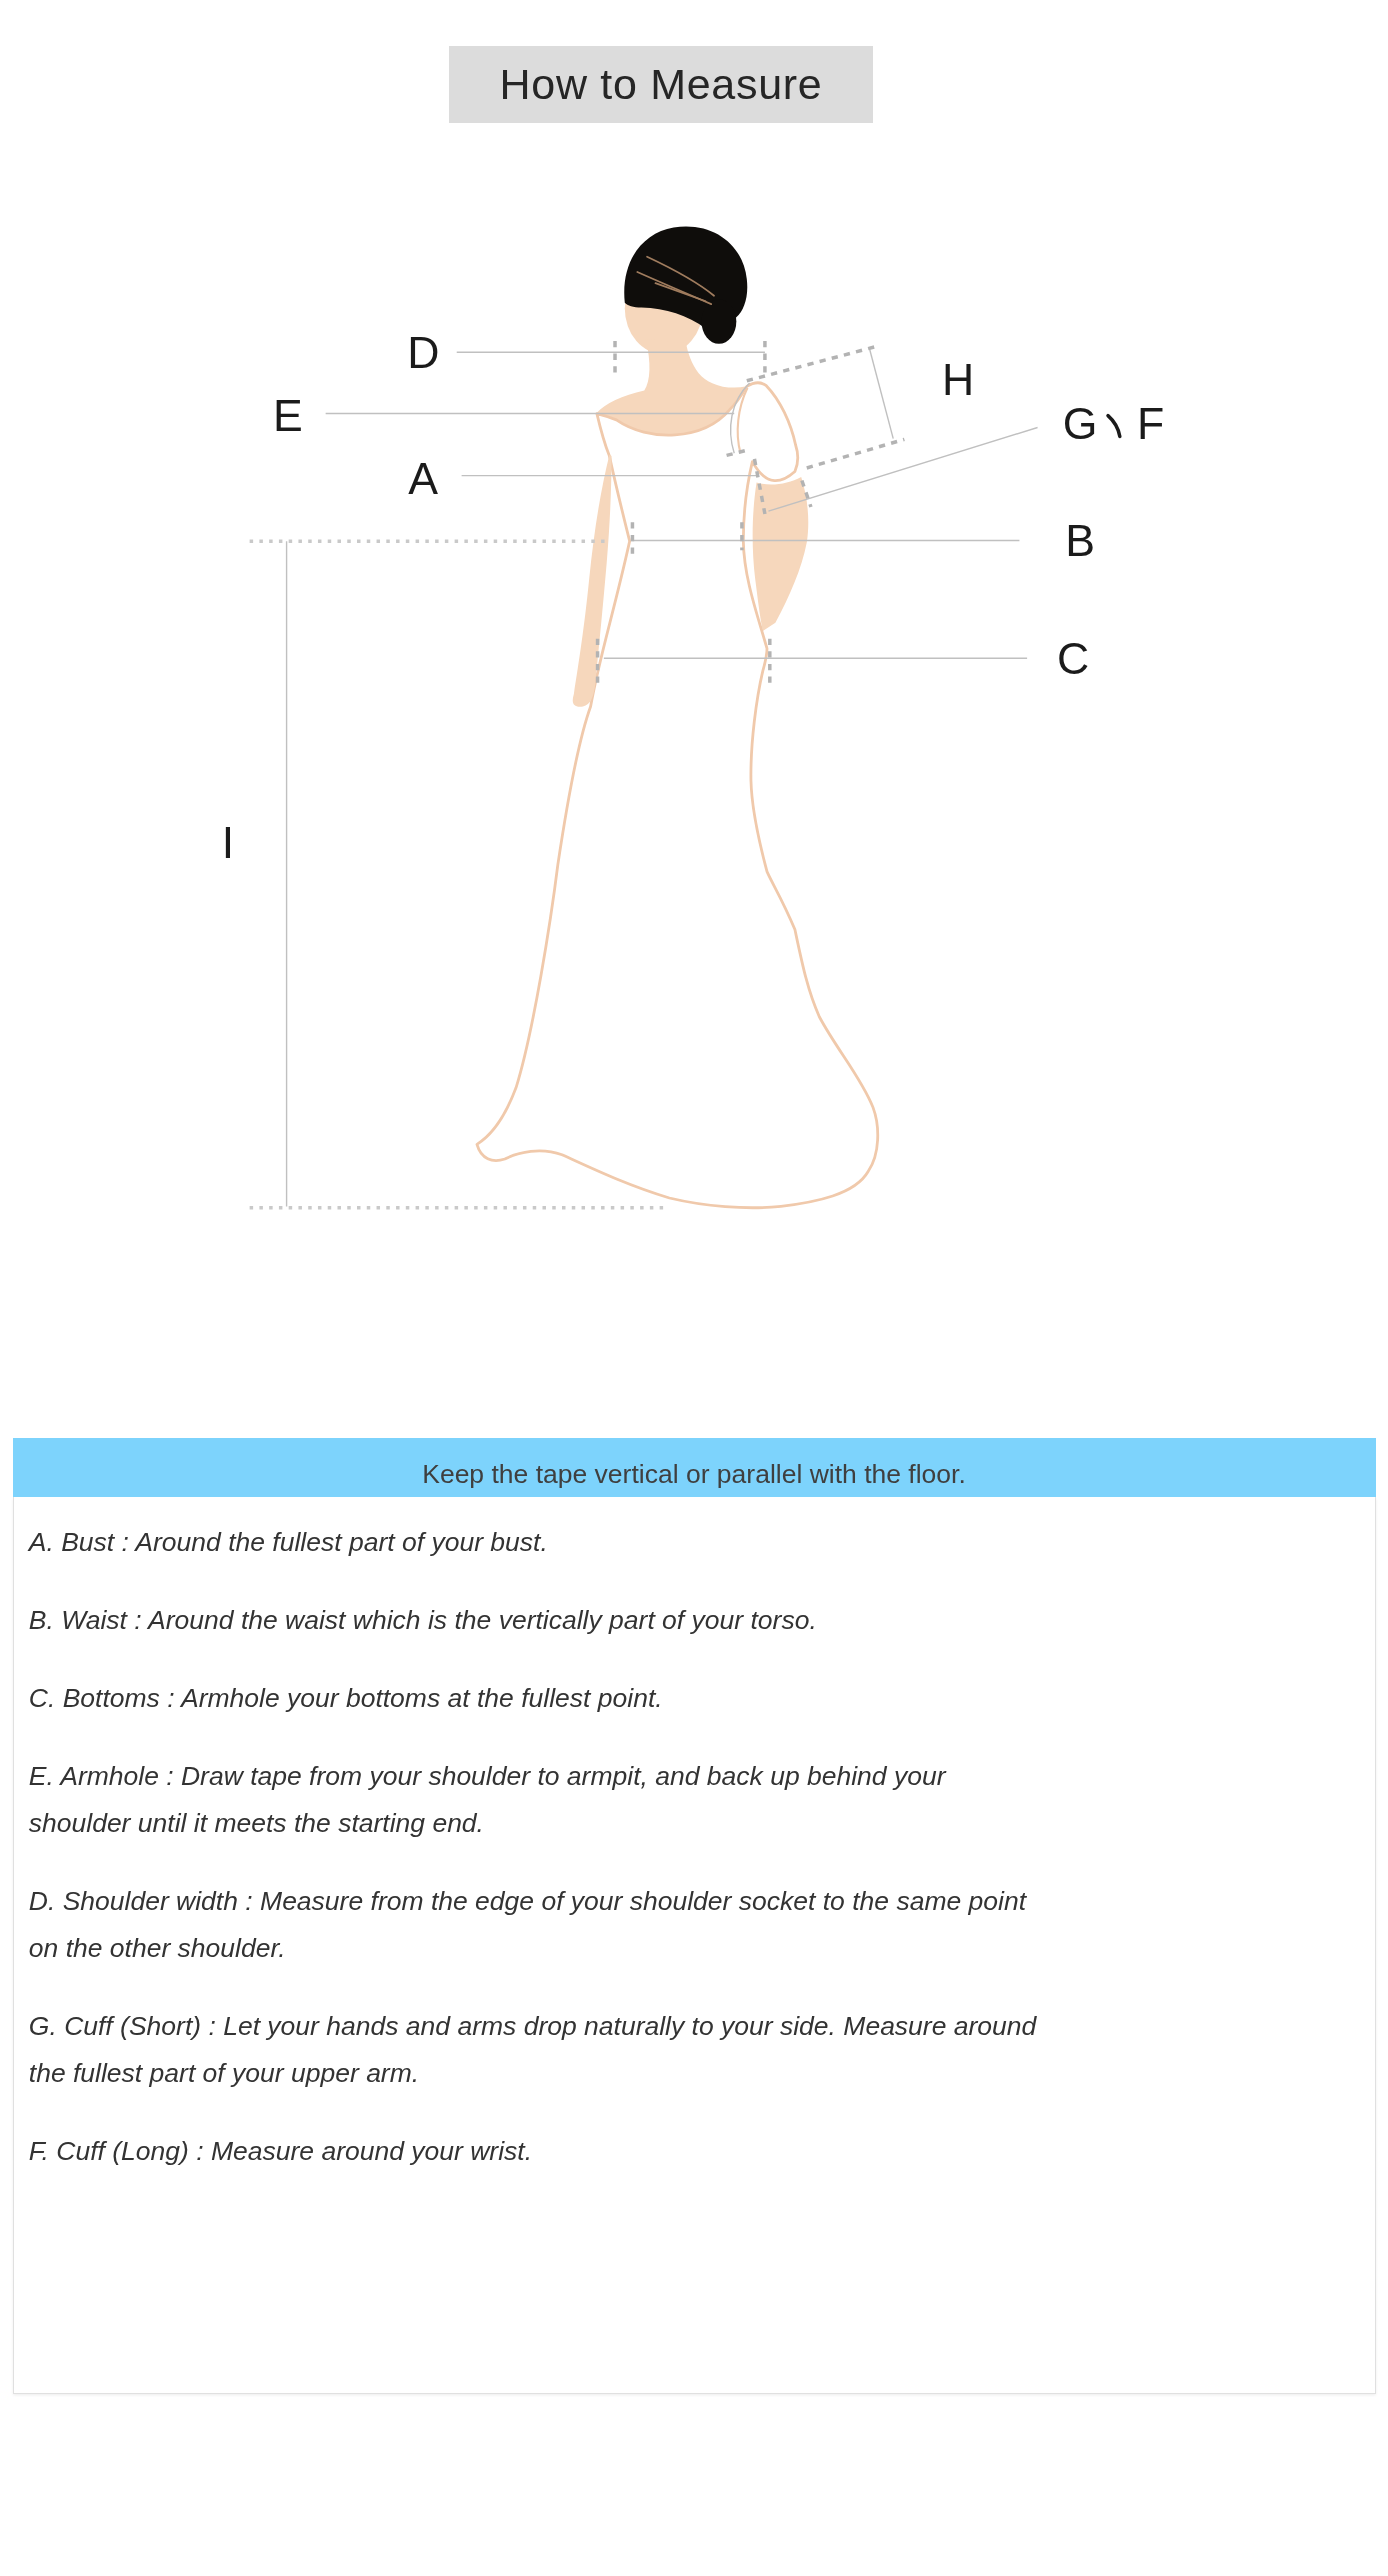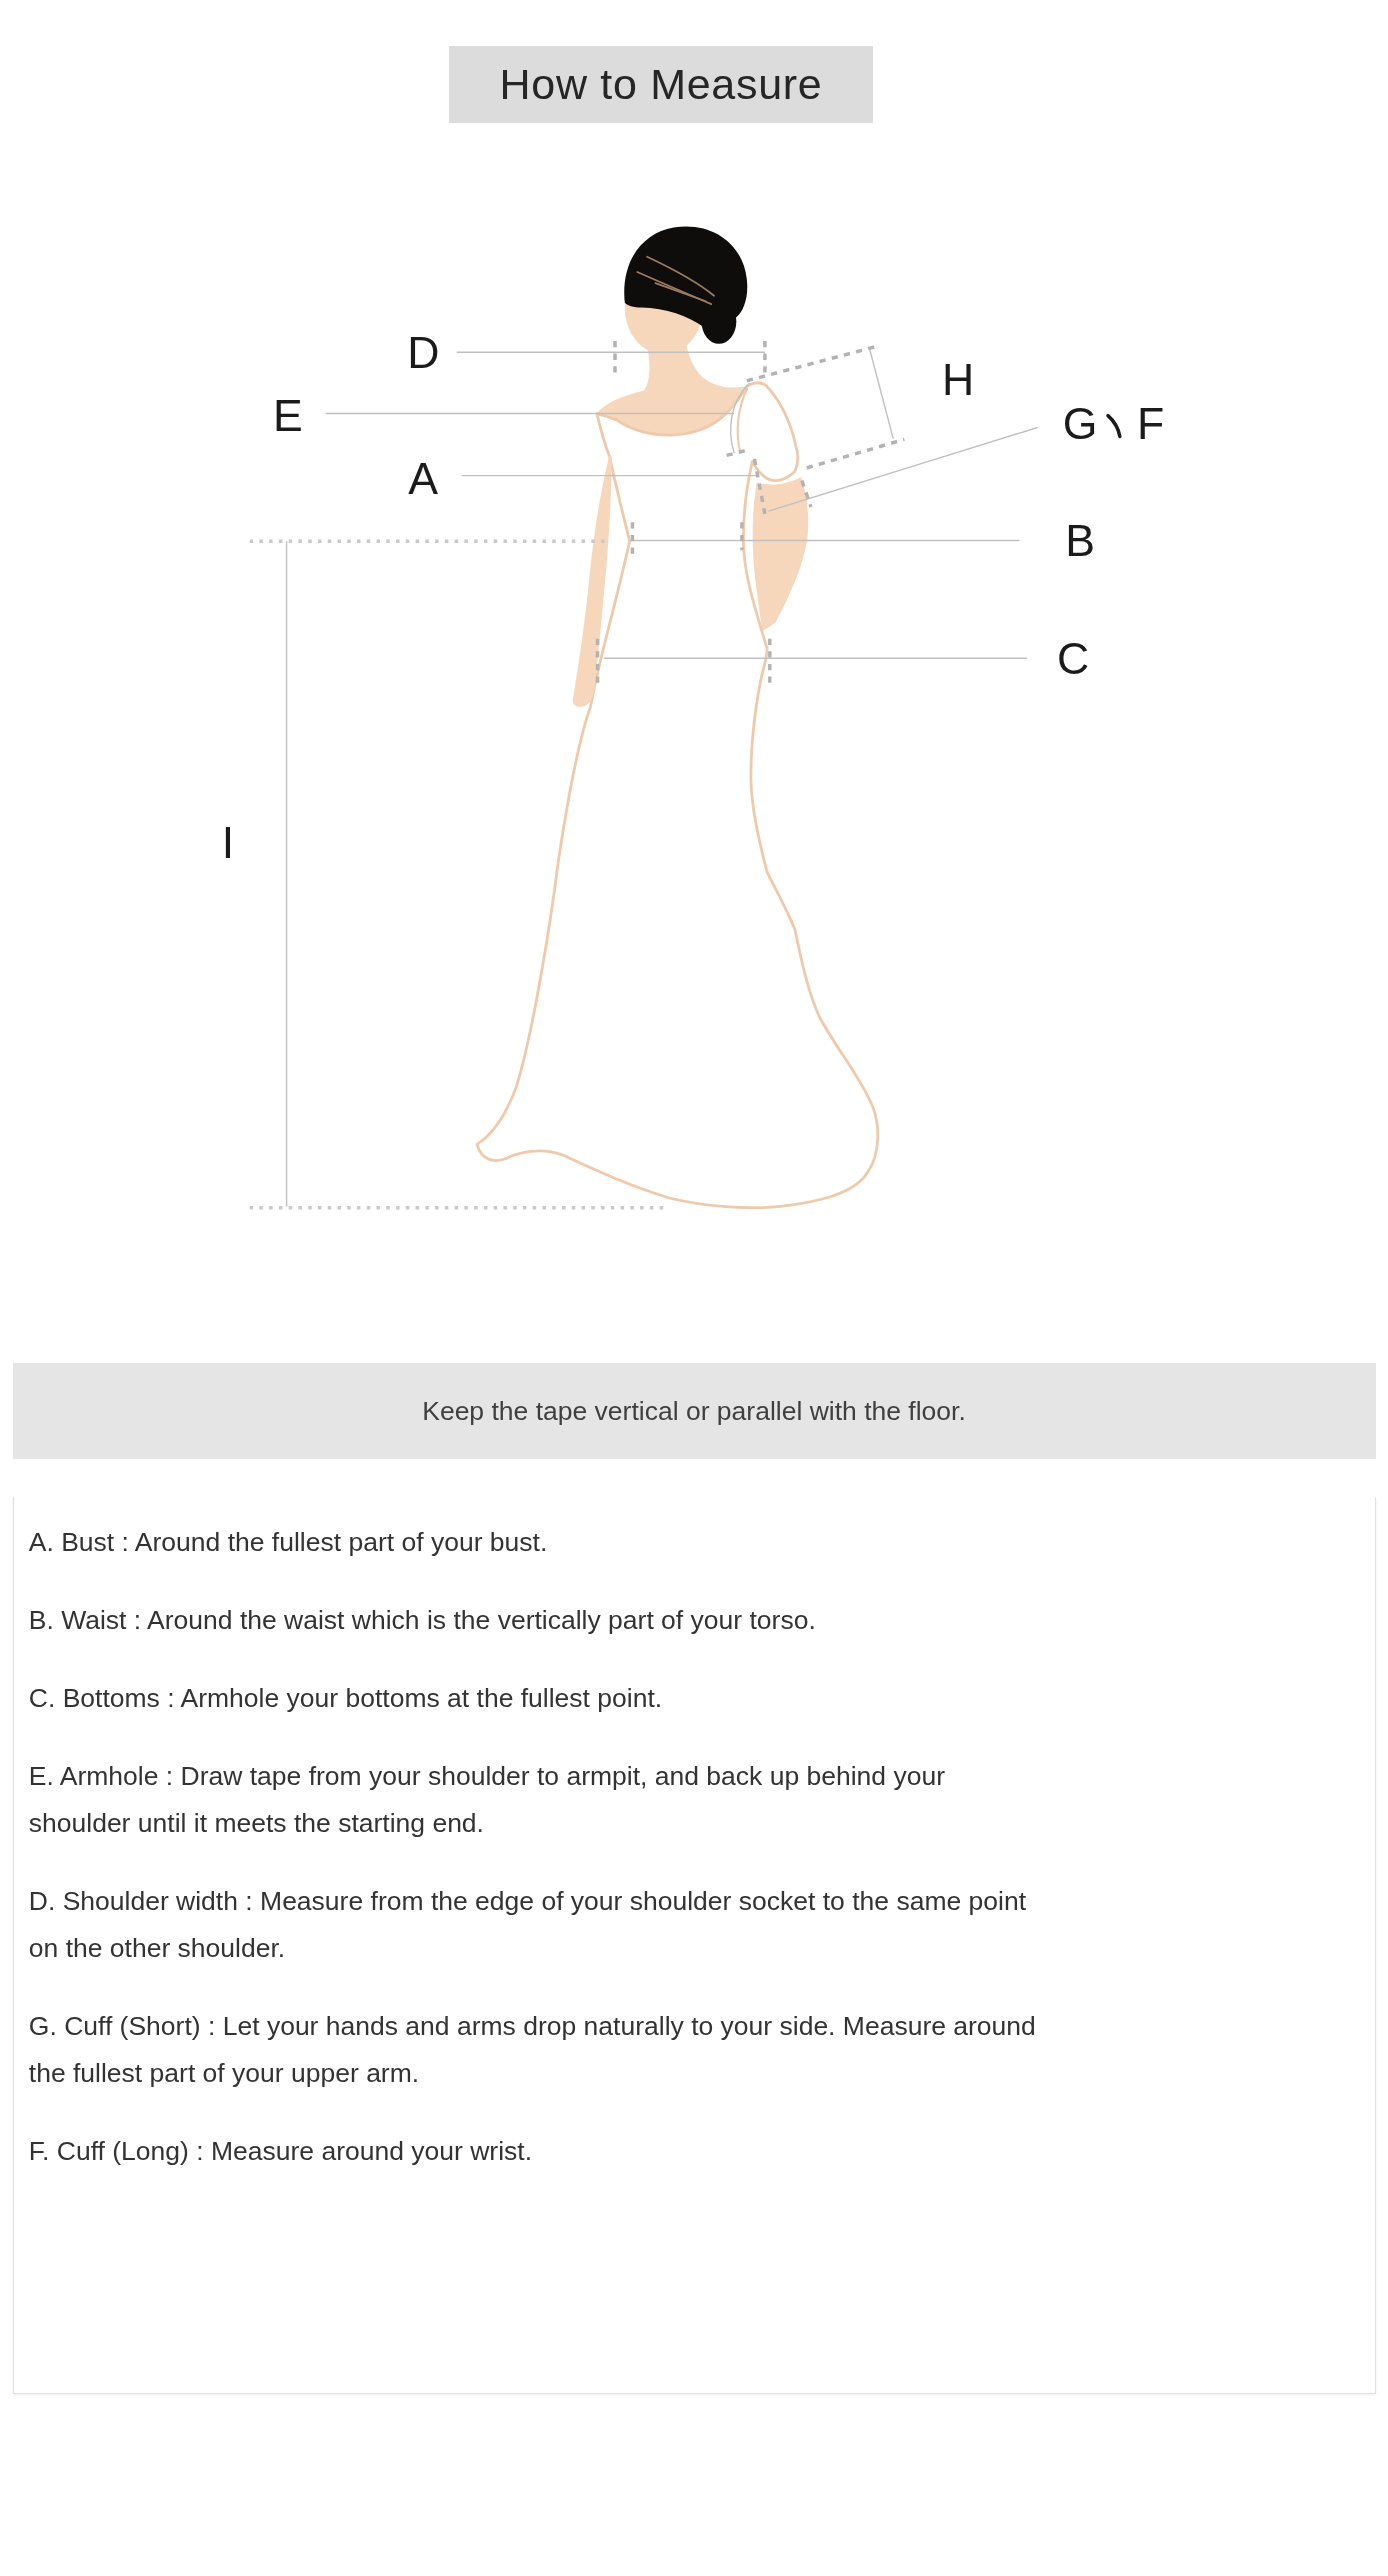--- a/index.html
+++ b/index.html
@@ -21,36 +21,36 @@
 
   
   .diagram{position:absolute;left:0;top:0;width:1389px;height:1325px;}
   .lbl{
     font-family:"Liberation Sans", sans-serif;
     font-size:64px;font-weight:300;fill:#1b1b1b;
   }
 
   
   .note-bar{
-    position:absolute;left:12.5px;top:1363px;width:1363px;height:96px;
-    background:#e5e5e5;display:flex;align-items:center;justify-content:center;
+    position:absolute;left:12.5px;top:1438px;width:1363px;height:72px;
+    background:#7dd3fc;display:flex;align-items:center;justify-content:center;
     box-sizing:border-box;
   }
   .note-bar span{font-size:26.5px;color:#3f3f3f;font-weight:300;}
 
   
   .instructions-panel{
     position:absolute;left:12.5px;top:1497px;width:1363px;height:897px;
     background:#ffffff;border:0.7px solid #e0e0e0;border-top:none;
     box-sizing:border-box;padding:21.6px 7px 0 15.3px;
     box-shadow:0 2.1px 2.8px rgba(0,0,0,0.07);
   }
   .instructions-panel p{
     margin:0 0 31px 0;font-size:26.5px;line-height:47px;color:#333333;
-    font-weight:300;white-space:pre-line;
+    font-weight:300;white-space:pre-line;font-style:italic;
   }
 </style>
 </head>
 <body>
 
 <div class="page">
 
   <div class="title-banner">
     <span>How to Measure</span>
   </div>

